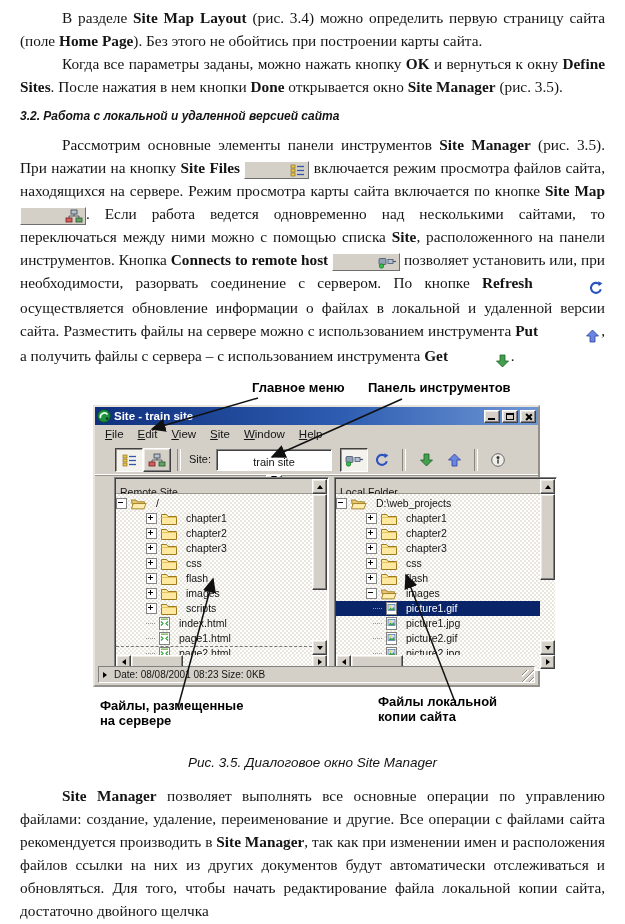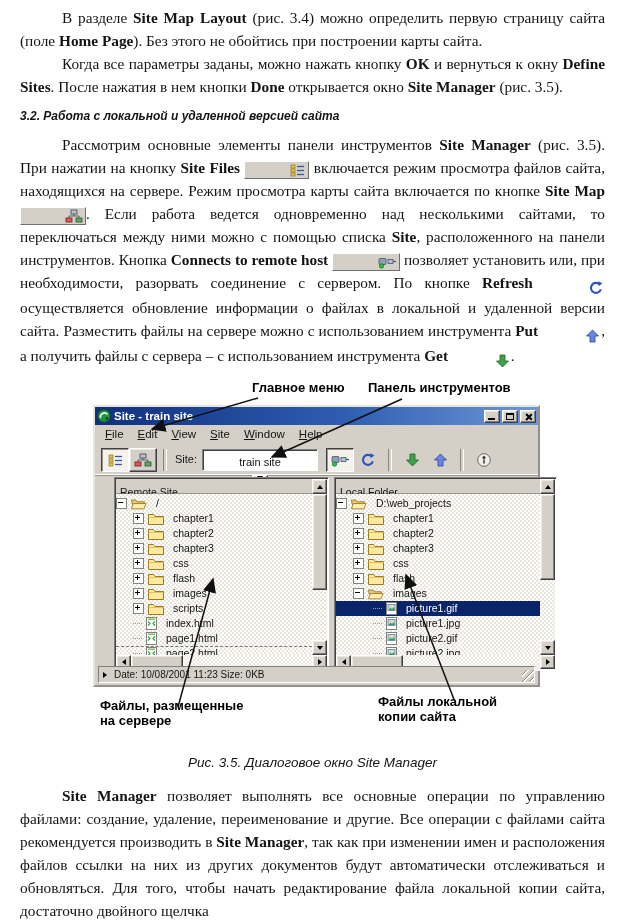--- a/index.html
+++ b/index.html
@@ -41,21 +41,21 @@
   .wbtn-min::after{content:"";position:absolute;left:3px;bottom:2px;width:7px;height:2px;background:#000;}
   .wbtn-max::after{content:"";position:absolute;left:3px;top:2px;width:8px;height:7px;
         border:1px solid #000;border-top-width:2px;box-sizing:border-box;}
   .wbtn-close::before,.wbtn-close::after{content:"";position:absolute;left:7px;top:2px;width:1.6px;height:8px;background:#000;}
   .wbtn-close::before{transform:rotate(45deg);} .wbtn-close::after{transform:rotate(-45deg);}
   .menubar{position:absolute;left:0;top:18px;right:0;height:19px;display:flex;align-items:center;
         padding-left:4px;font-size:11.5px;background:#d4d0c8;border-bottom:6px solid #4c1d95;}
   .mi{display:inline-block;padding:1px 8px 1px 6px;}
   .mi::first-letter{text-decoration:underline;}
   .toolbar{position:absolute;left:0;top:37px;right:0;height:31px;display:flex;align-items:center;
-        padding:0 6px;background:#d4d0c8;border-bottom:1px solid #9a968e;box-shadow:0 -1px 0 #fff inset;}
+        padding:0 20px;background:#d4d0c8;border-bottom:1px solid #9a968e;box-shadow:0 -1px 0 #fff inset;}
   .tbtn{width:28px;height:24px;display:flex;align-items:center;justify-content:center;line-height:0;}
   .tbtn.flat{border:none;box-shadow:none;background:none;}
   .tsep{width:2px;height:22px;border-left:1px solid #8a867e;border-right:1px solid #fff;margin:0 6px;}
   .site-lbl{font-size:11px;margin:0 5px 0 2px;}
   .combo{width:114px;height:20px;background:#fff;border:1px solid;border-color:#808080 #fff #fff #808080;
         box-shadow:inset 1px 1px 0 #404040;display:flex;align-items:center;flex-direction:column;}
   .combo .val{flex:1;font-size:11px;padding:1px 4px;white-space:nowrap;}
   .combo .drop{width:16px;height:16px;margin-right:1px;display:flex;align-items:center;justify-content:center;}
   .tri{width:0;height:0;display:block;}
   .tri-down{border-left:3.5px solid transparent;border-right:3.5px solid transparent;border-top:4px solid #000;}
@@ -72,21 +72,21 @@
   .pane .head-up{position:absolute;right:1px;top:1px;}
   .tree-area{position:absolute;left:1px;right:16px;top:16px;bottom:15px;overflow:hidden;padding-top:2px;}
   .vscroll{position:absolute;right:1px;top:16px;bottom:15px;width:15px;display:flex;flex-direction:column;}
   .vtrack{flex:1;position:relative;}
   .vthumb{position:absolute;left:0;right:0;top:0;}
   .hscroll{position:absolute;left:1px;right:1px;bottom:1px;height:14px;display:flex;}
   .hthumb{width:52px;height:14px;}
   .htrack{flex:1;}
   .row{display:flex;align-items:center;height:15px;font-size:10.5px;white-space:nowrap;}
   .row .lbl{margin-left:9px;}
-  .lvl1{padding-left:17px;} .lvl2{padding-left:37px;}
+  .lvl1{padding-left:30px;} .lvl2{padding-left:37px;}
   .exp{width:9px;height:9px;flex:0 0 9px;border:1px solid #848484;background:#fff;position:relative;margin-right:4px;}
   .exp::before{content:"";position:absolute;left:1px;top:3px;width:5px;height:1px;background:#000;}
   .exp.plus::after{content:"";position:absolute;left:3px;top:1px;width:1px;height:5px;background:#000;}
   .conn{flex:0 0 9px;height:0;border-top:1px dotted #9a9a9a;margin-right:4px;}
   .ticon{flex:0 0 16px;width:16px;height:12px;}
   .ficon{flex:0 0 11px;width:11px;height:13px;}
   .row.sel{background:#0a246a;color:#fff;}
   .marquee{position:absolute;left:0;right:0;top:152px;border-top:1px dashed #777;}
   .statusbar{position:absolute;left:3px;right:3px;bottom:2px;height:15px;display:flex;align-items:center;
         gap:7px;padding-left:4px;border:1px solid;border-color:#808080 #fff #fff #808080;
@@ -470,21 +470,21 @@
             <div class="htrack checker"></div>
             <div class="sbtn btn3d" style="height:14px">
                 <span class="tri tri-right"></span>
               </div>
           </div>
         </div>
       </div>
 
       <div class="statusbar">
         <span class="tri tri-right"></span>
-        <span>Date: 10/08/2001 11:23  Size: 0KB</span>
+        <span>Date: 08/08/2001 08:23  Size: 0KB</span>
         <span class="grip"></span>
       </div>
     </div>
 
     <svg class="fig-arrows" width="625" height="362">
       <defs>
         <marker id="ah" markerWidth="11" markerHeight="9" refX="9" refY="4.5" orient="auto">
           <path d="M0,0 L10,4.5 L0,9 z" fill="#101010"></path>
         </marker>
       </defs>

